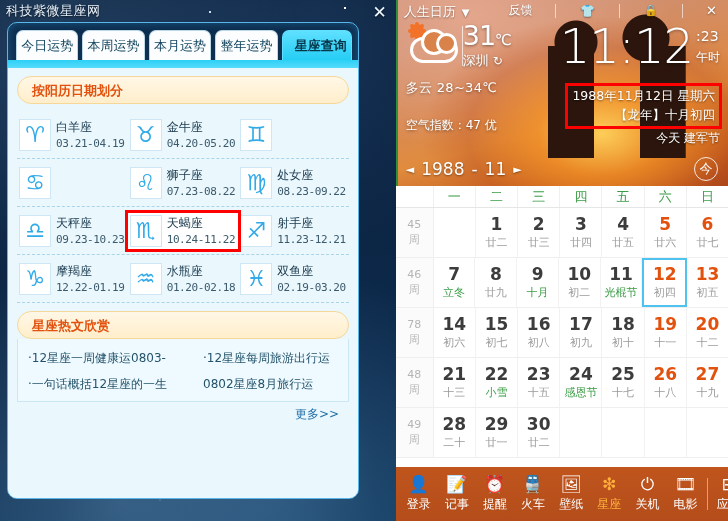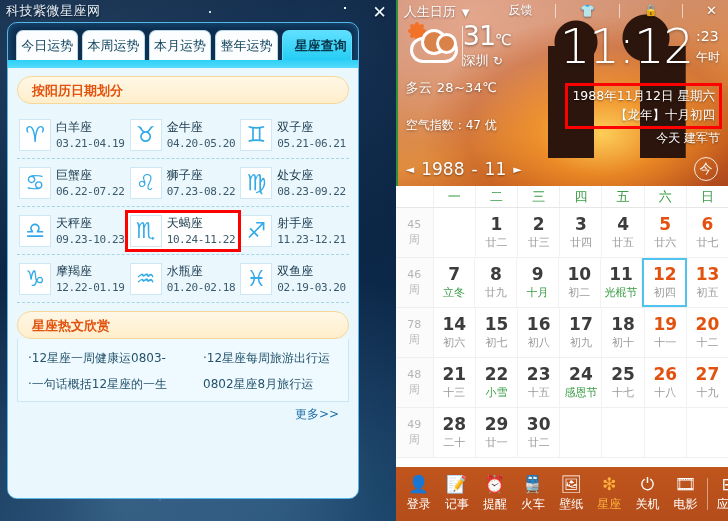--- a/index.html
+++ b/index.html
@@ -232,34 +232,26 @@
             </div>
             <div class="zcell">
               <div class="zico">♉</div>
               <div class="ztxt">
                   <span class="zname">金牛座</span>
                   <span class="zdate">04.20-05.20</span>
                 </div>
             </div>
             <div class="zcell">
               <div class="zico">♊</div>
-              <div class="ztxt">
-                  <span class="zname">双子座</span>
-                  <span class="zdate">05.21-06.21</span>
-                </div>
             </div>
           </div>
 
           <div class="zrow">
             <div class="zcell">
               <div class="zico">♋</div>
-              <div class="ztxt">
-                  <span class="zname">巨蟹座</span>
-                  <span class="zdate">06.22-07.22</span>
-                </div>
             </div>
             <div class="zcell">
               <div class="zico">♌</div>
               <div class="ztxt">
                   <span class="zname">狮子座</span>
                   <span class="zdate">07.23-08.22</span>
                 </div>
             </div>
             <div class="zcell">
               <div class="zico">♍</div>

